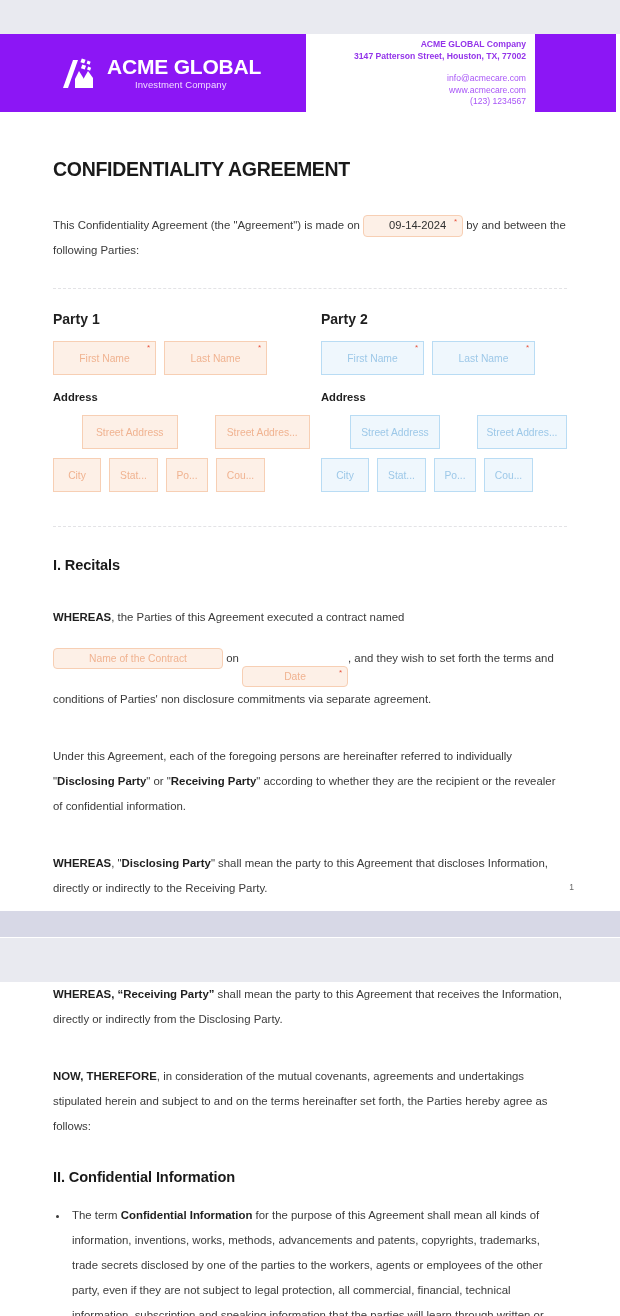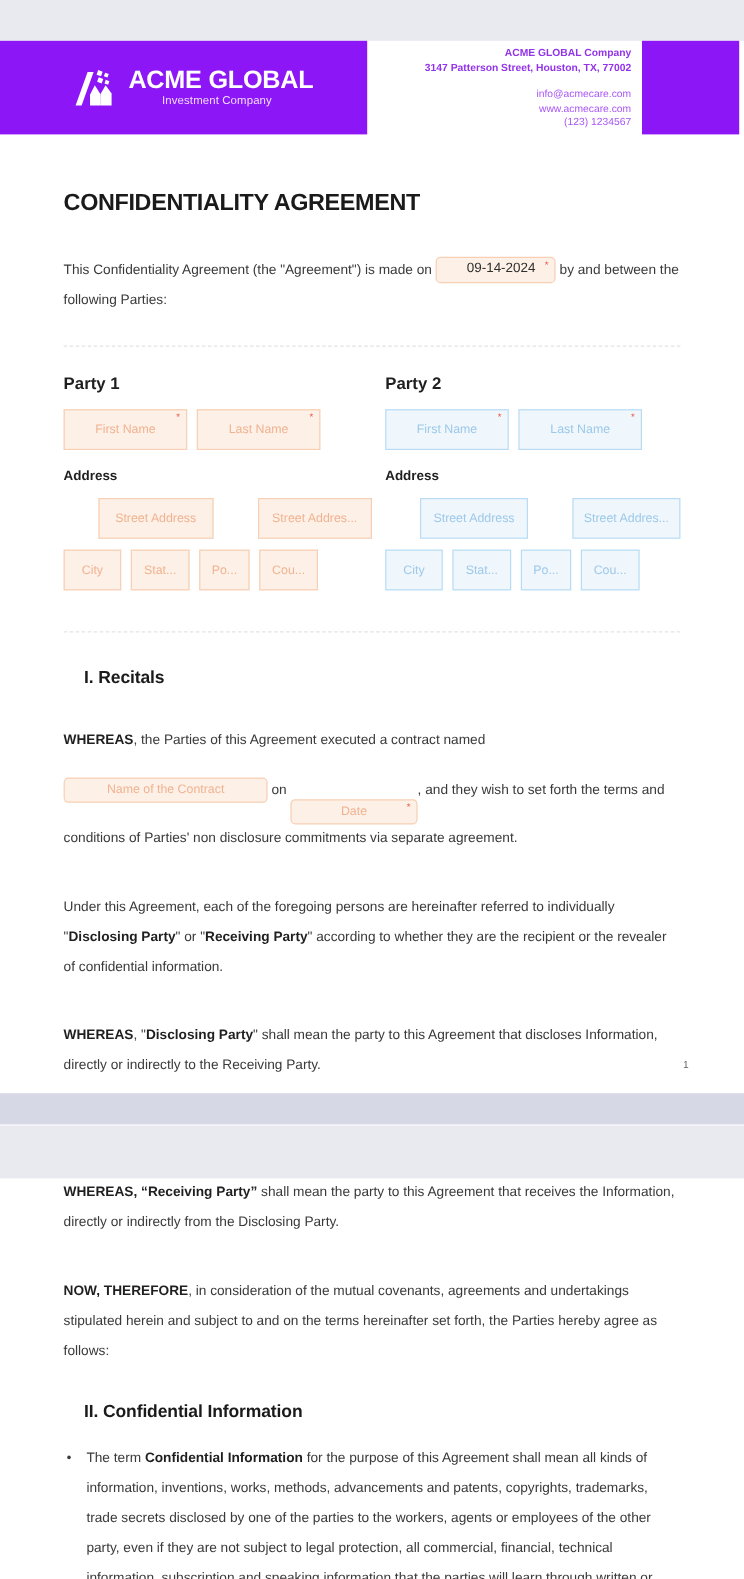--- a/index.html
+++ b/index.html
@@ -171,21 +171,21 @@
     font-weight: bold;
     color: #1f1f1f;
     margin: 16px 0 12px 0;
   }
 
   
   .sec-head {
     font-size: 14.6px;
     font-weight: bold;
     color: #1a1a1a;
-    margin: 30px 0 0 17px;
+    margin: 30px 0 0 0;
     letter-spacing: -0.1px;
   }
 
   
   .inline-field {
     position: relative;
     display: inline-flex;
     align-items: center;
     justify-content: center;
     height: 21px;

